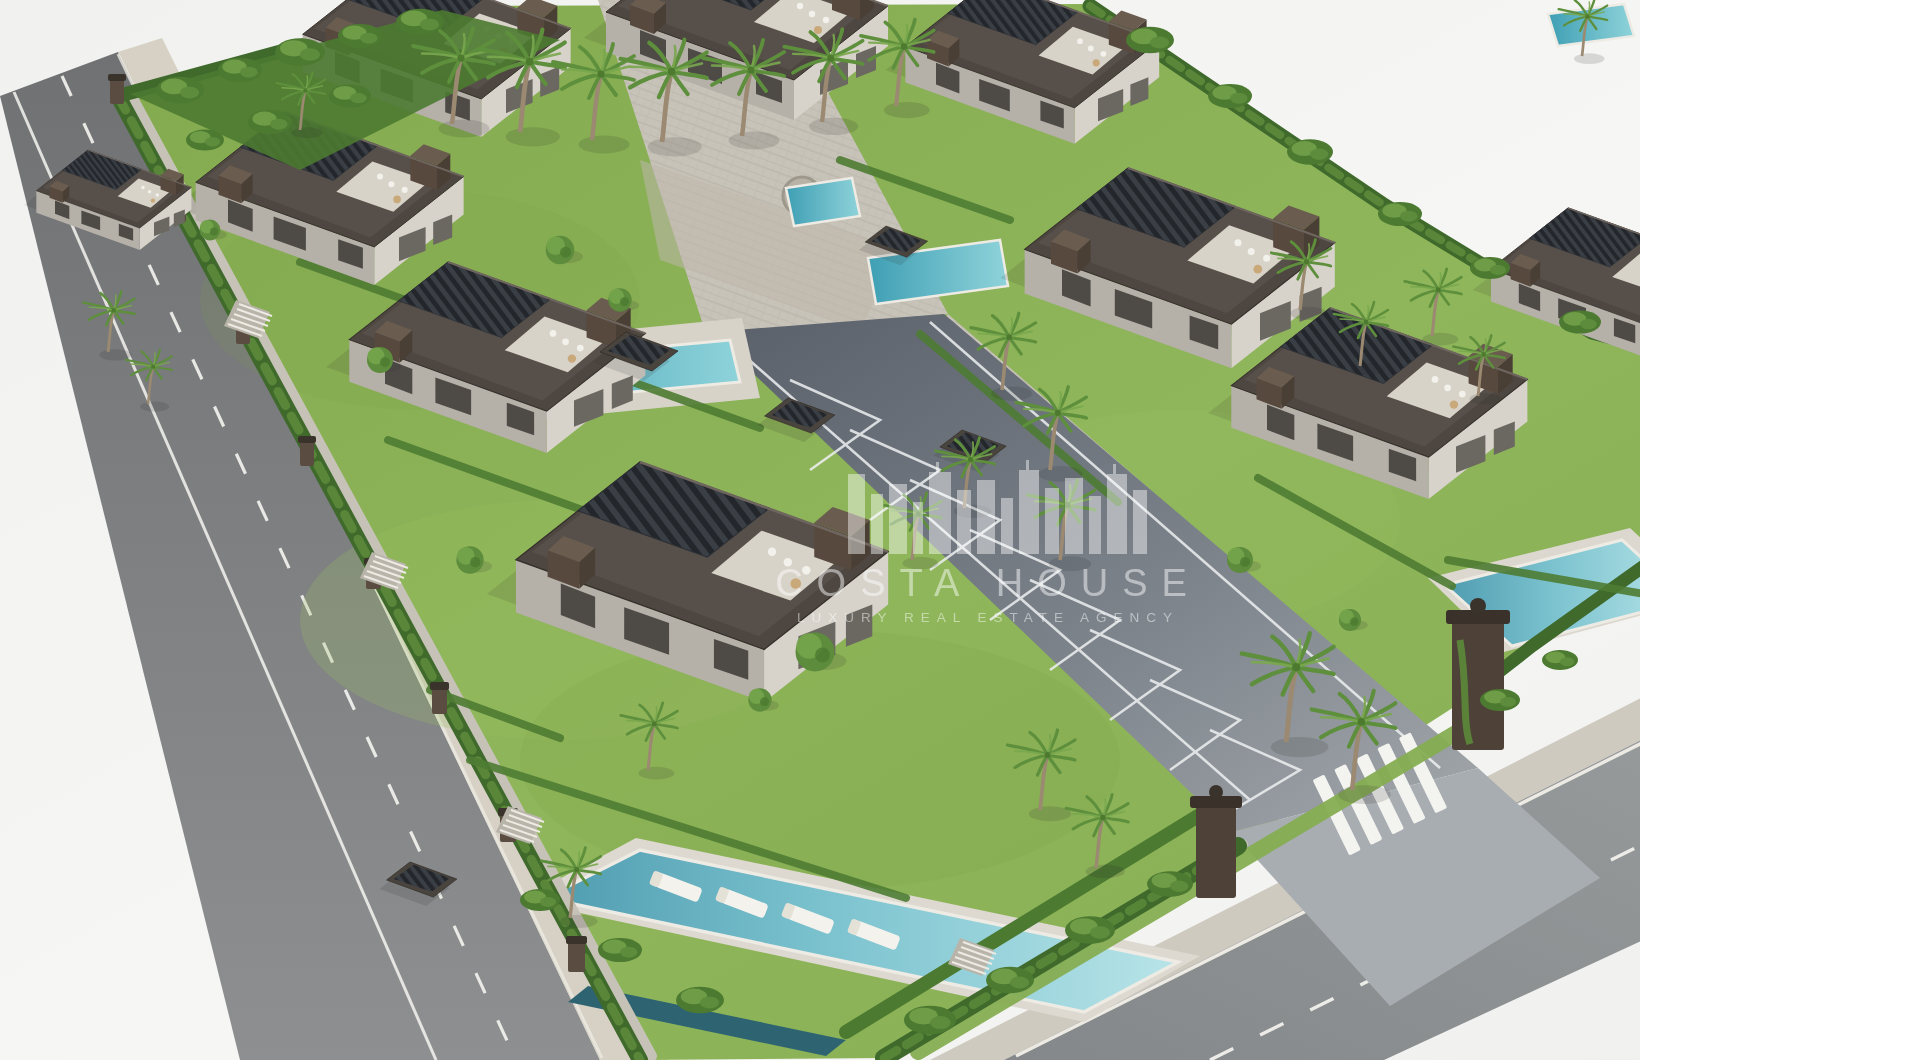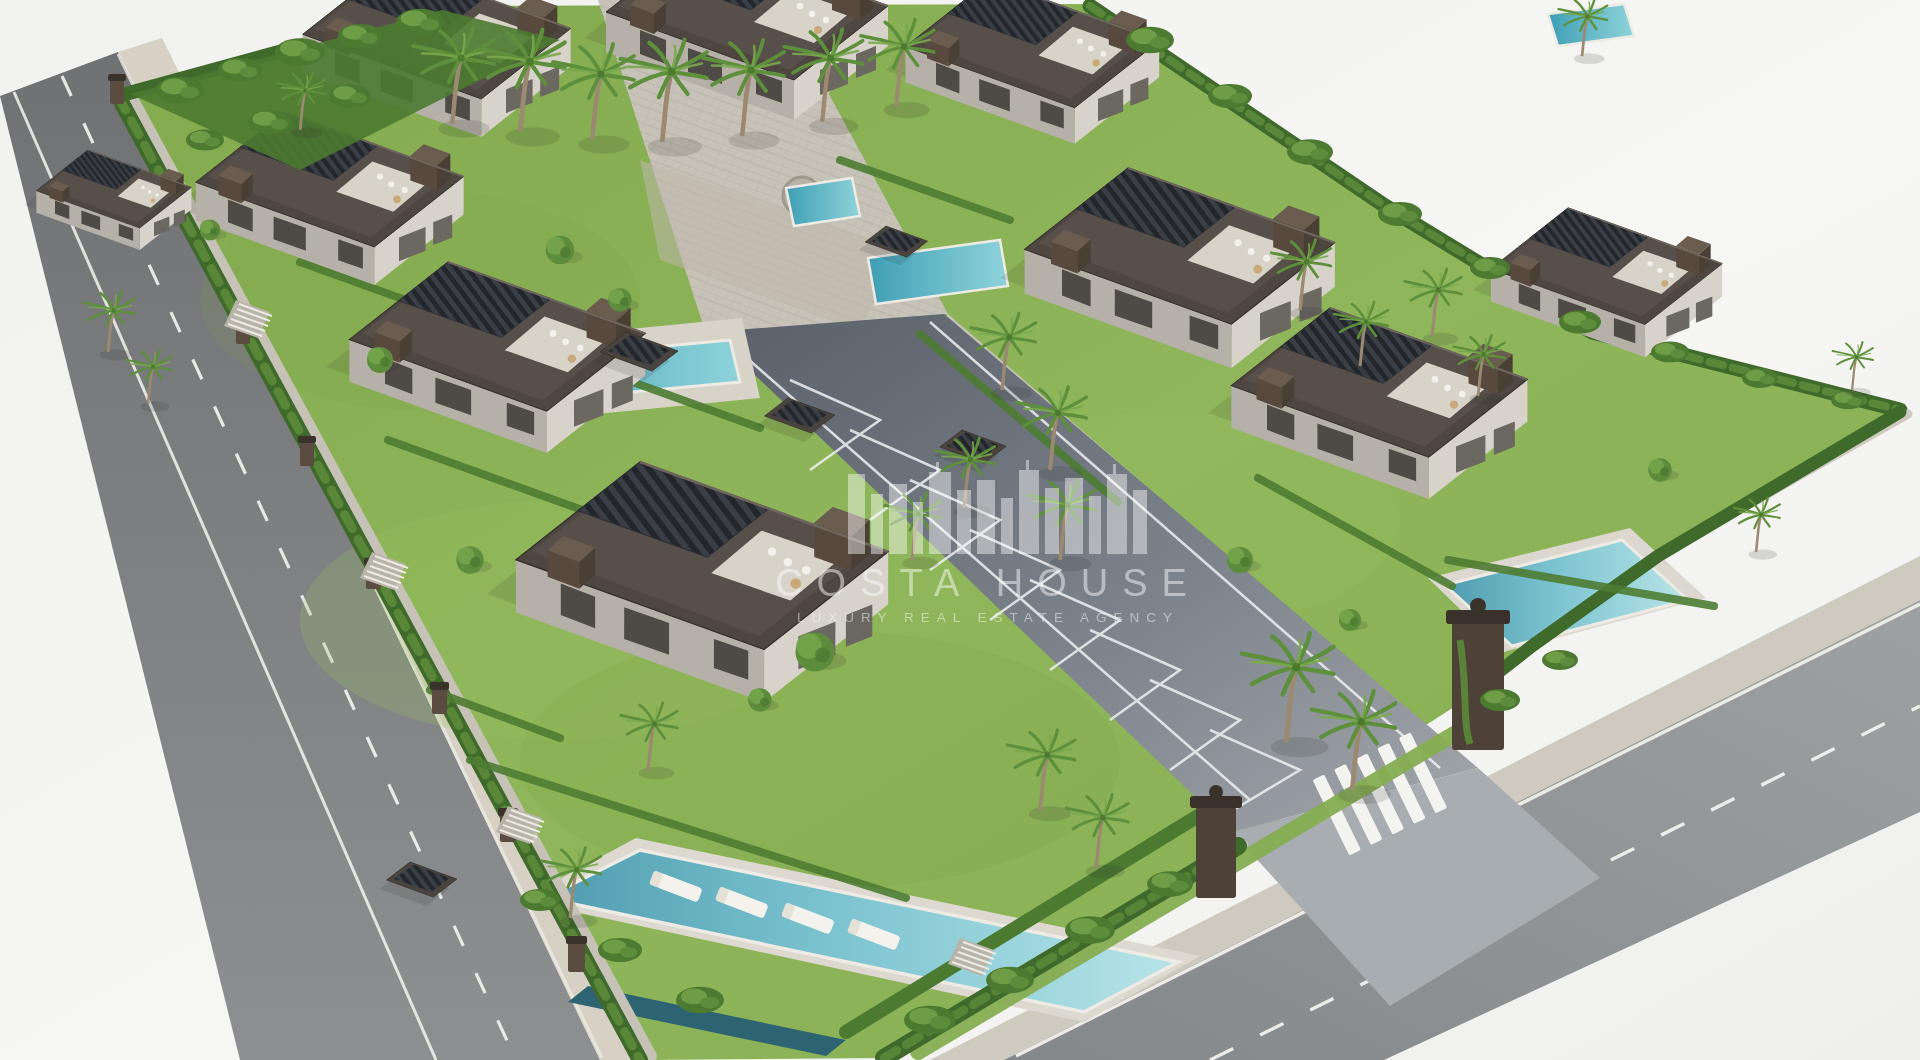--- a/index.html
+++ b/index.html
@@ -1,16 +1,16 @@
 <!DOCTYPE html>
 <html style="--background: #f4f4f2; --asphalt: #7f8182; --asphalt_light: #939798; --road_line: #f5f4f0; --sidewalk: #d6d1c4; --curb: #eceae3; --lawn: #8db058; --lawn_light: #9dc065; --hedge: #3f6a2c; --hedge_light: #5c8a3a; --foliage: #4c7a31; --foliage_light: #7fae54; --palm_frond: #5e8f3c; --palm_trunk: #9b8a71; --roof_dark: #4e4741; --roof_slab: #57504a; --pergola_slat: #2c3036; --wall_light: #d7d3cb; --wall_shade: #b5b0a8; --brick: #57493d; --paving: #c8c3b9; --driveway_dark: #5c636e; --driveway_light: #9aa0a5; --pool_deep: #3f9fb4; --pool_shallow: #aadfe6; --pool_rim: #edebe4; --shadow: #2b2b28;"><head>
 <meta charset="utf-8">
 <style>
   html,body{margin:0;padding:0;background:#ffffff;}
-  .stage{position:relative;width:1920px;height:1060px;overflow:hidden;background:var(--background,#f4f4f2);font-family:"Liberation Sans",sans-serif;}
+  .stage{position:relative;width:1640px;height:1060px;overflow:hidden;background:var(--background,#f4f4f2);font-family:"Liberation Sans",sans-serif;}
   svg{position:absolute;inset:0;display:block;}
   .wm-brand{font-family:"Liberation Sans",sans-serif;font-weight:400;font-size:38px;letter-spacing:14px;fill:#ffffff;}
   .wm-tag{font-family:"Liberation Sans",sans-serif;font-weight:400;font-size:13.5px;letter-spacing:7px;fill:#ffffff;}
 </style>
 </head>
 <body>
 
 <div class="stage">
 <svg viewBox="0 0 1920 1060" width="1920" height="1060">
   <defs>

